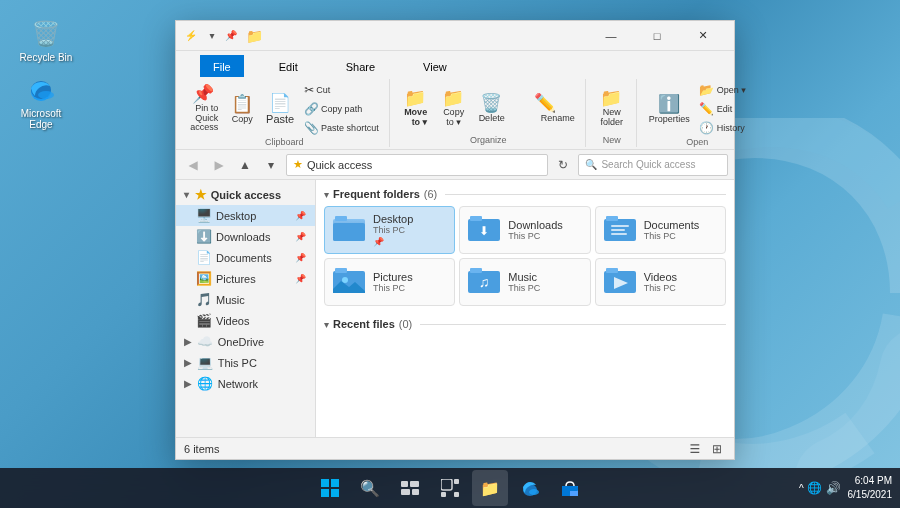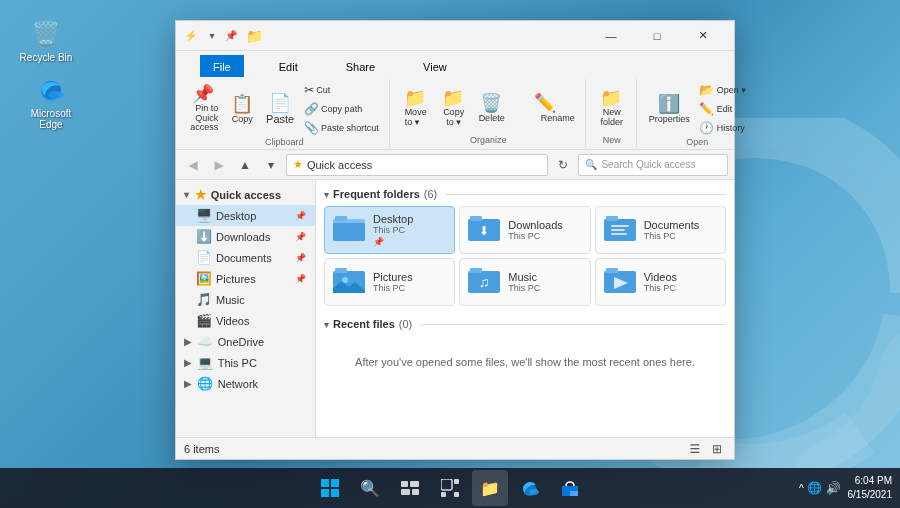--- a/index.html
+++ b/index.html
@@ -403,21 +403,21 @@
     <path d="M340,200 C330,260 290,310 230,335 C200,348 165,352 130,345" fill="none" stroke="white" stroke-width="55" opacity="0.25"></path>
     <path d="M50,280 C80,320 120,345 165,350 C210,355 255,340 290,315" fill="none" stroke="white" stroke-width="50" opacity="0.2"></path>
     <path d="M80,50 C120,20 170,5 220,10 C270,15 310,40 335,80" fill="none" stroke="#87ceeb" stroke-width="40" opacity="0.3"></path>
     <path d="M350,250 C340,300 310,340 265,360" fill="none" stroke="white" stroke-width="80" opacity="0.15" stroke-linecap="round"></path>
   </svg>
 
   <div class="desktop-icon recycle-bin" style="position:absolute; top:14px; left:14px;">
     <div class="desktop-icon-img">🗑️</div>
     <div class="desktop-icon-label">Recycle Bin</div>
   </div>
-  <div class="desktop-icon ms-edge" style="position:absolute; top:70px; left:19px;">
+  <div class="desktop-icon ms-edge" style="position:absolute; top:70px; left:9px;">
     <div class="desktop-icon-img">
       <svg width="28" height="28" viewBox="0 0 28 28">
         <ellipse cx="14" cy="16" rx="10" ry="9" fill="#1a9df5"></ellipse>
         <ellipse cx="14" cy="14" rx="10" ry="9" fill="#1a78c2"></ellipse>
         <path d="M4,12 Q7,6 14,6 Q20,6 23,10 Q17,8 12,12 Q8,15 8,20 Q5,17 4,12Z" fill="#33b5ff"></path>
         <ellipse cx="19" cy="19" rx="8" ry="4" fill="#1a9df5" opacity="0.7"></ellipse>
       </svg>
     </div>
     <div class="desktop-icon-label">Microsoft<br>Edge</div>
   </div>
@@ -476,21 +476,21 @@
               </div>
             </div>
           </div>
           <div class="ribbon-group-label">Clipboard</div>
         </div>
 
         <div class="ribbon-group">
           <div class="ribbon-group-buttons">
             <div class="ribbon-btn">
               <span class="ribbon-btn-icon">📁</span>
-              <span style="font-size:9px;text-align:left;line-height:1.1;">Move<br>to ▾</span>
+              <span style="font-size:9px;text-align:right;line-height:1.1;font-weight:bold;">Move<br>to ▾</span>
             </div>
             <div class="ribbon-btn">
               <span class="ribbon-btn-icon">📁</span>
               <span style="font-size:9px;text-align:center;line-height:1.1;">Copy<br>to ▾</span>
             </div>
             <div class="ribbon-btn">
               <span class="ribbon-btn-icon">🗑️</span>
               <span style="font-size:9px;">Delete</span>
             </div>
             <div class="ribbon-btn">
@@ -720,23 +720,20 @@
           </div>
         </div>
 
         <div class="section-header">
           <span class="section-header-toggle">▾</span>
           <span class="section-title">Recent files</span>
           <span class="section-count">(0)</span>
           <div class="section-line"></div>
         </div>
 
-        <div class="recent-empty">
-          <span>After you've opened some files, we'll show the most recent ones here.</span>
-        </div>
 
       </div>
     </div>
 
     <div class="status-bar">
       <span>6 items</span>
       <div class="status-bar-right">
         <div class="view-btn">☰</div>
         <div class="view-btn">⊞</div>
       </div>

